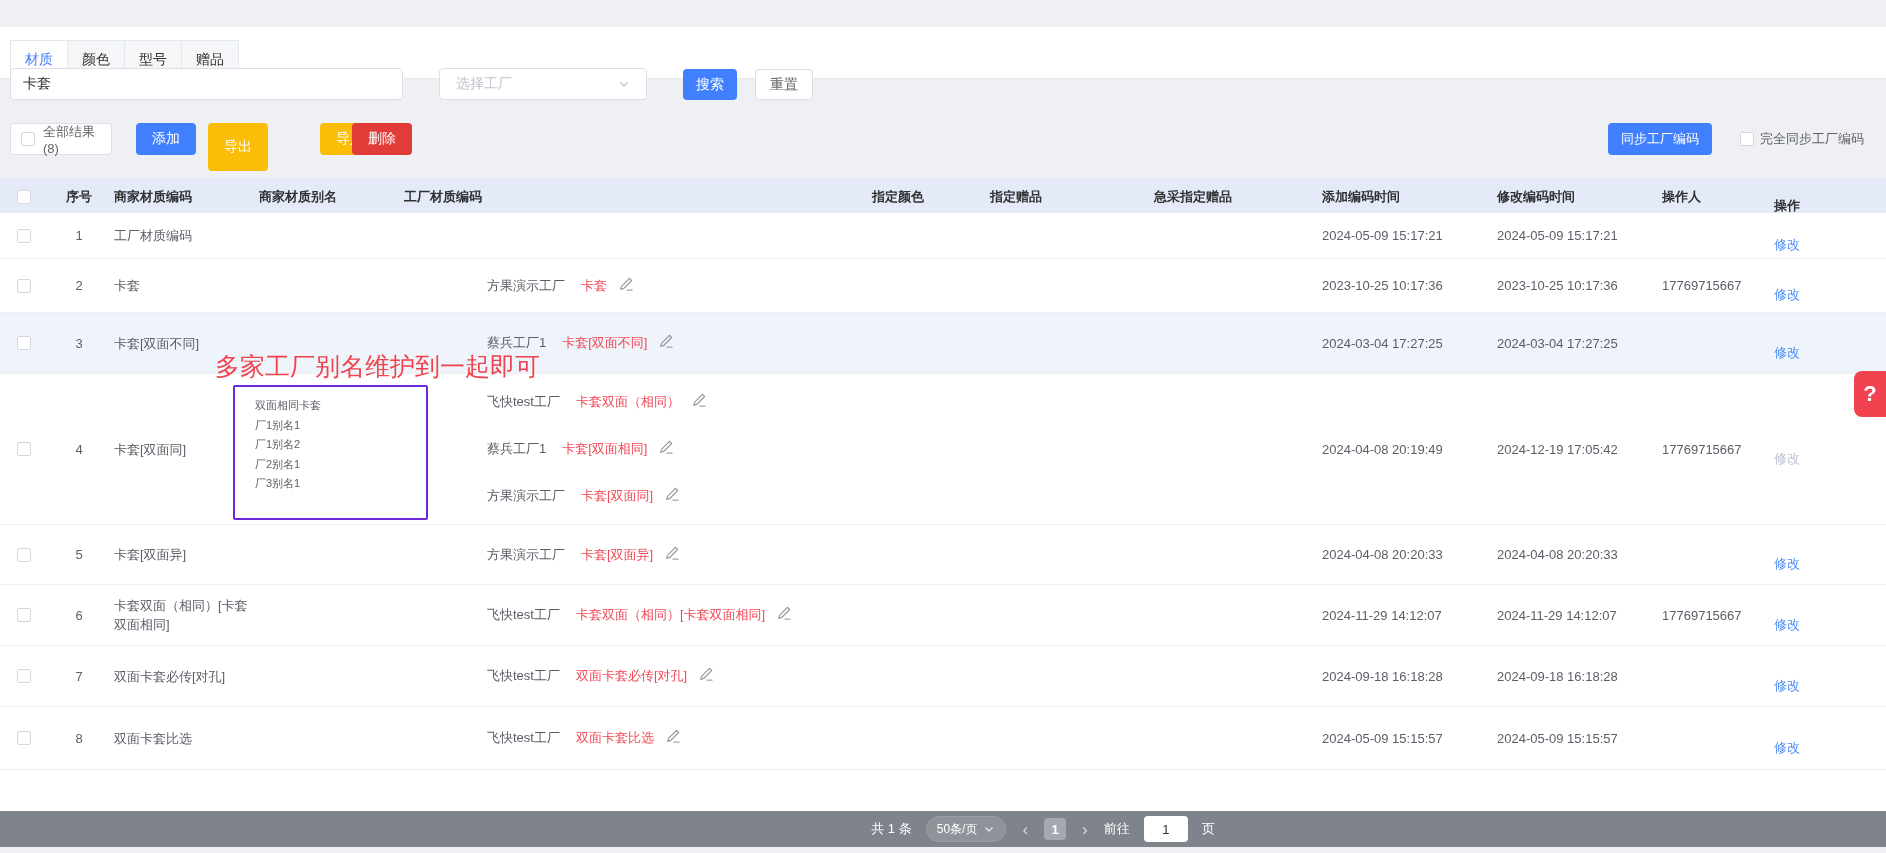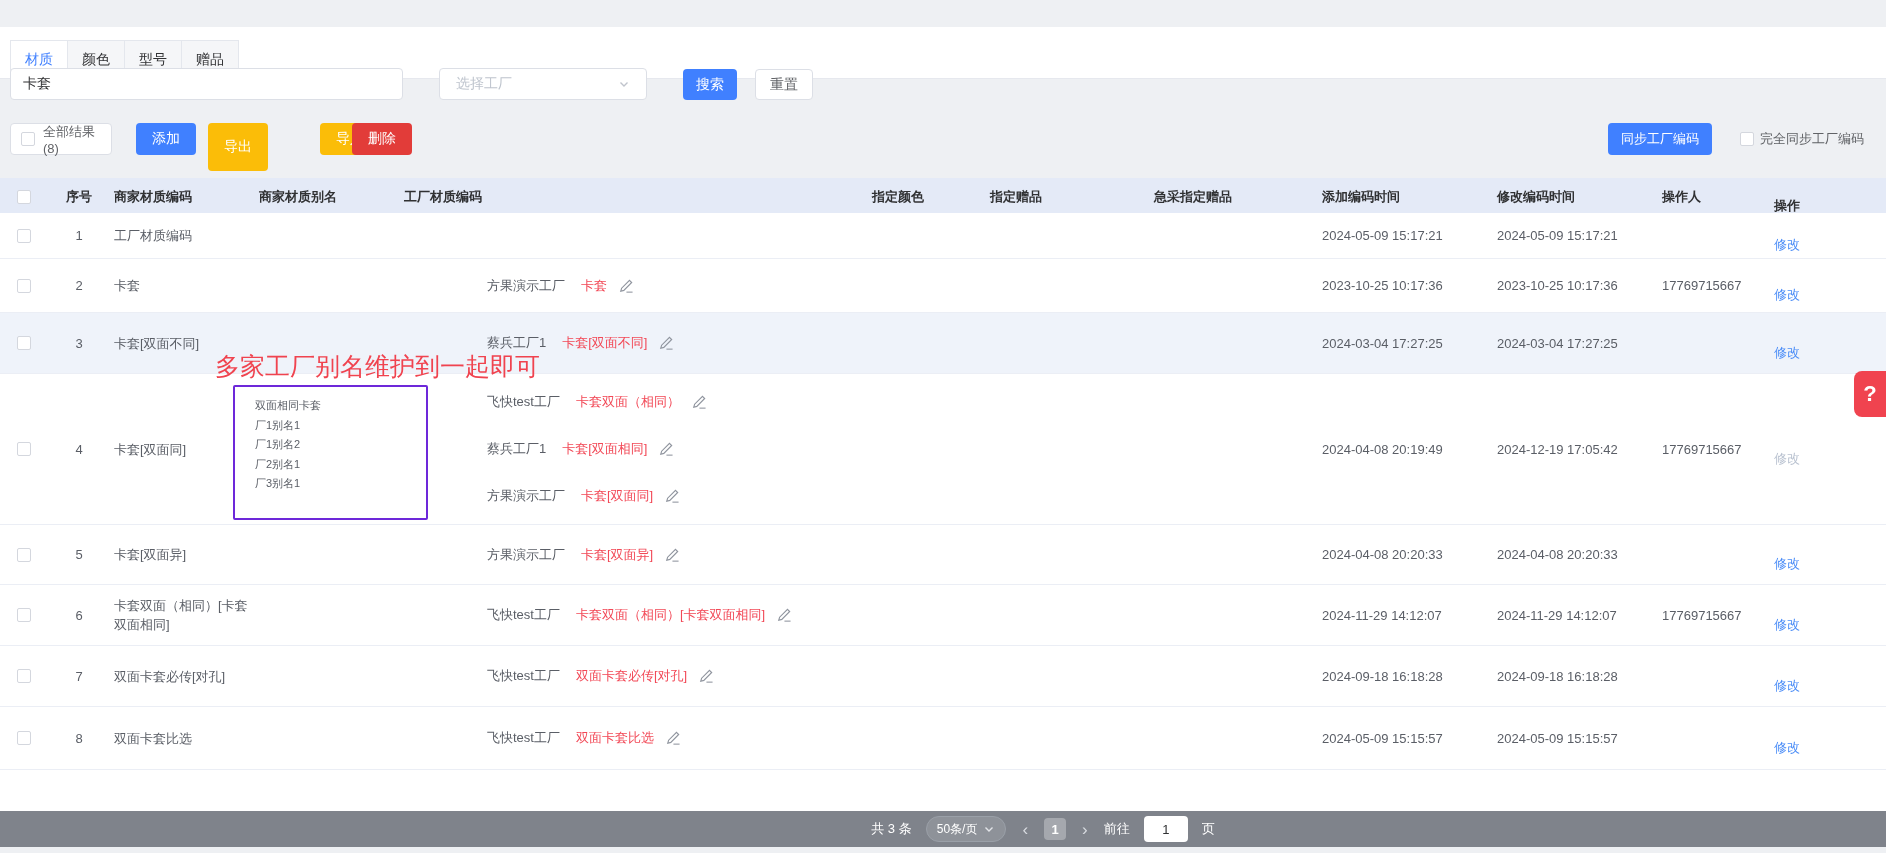--- a/index.html
+++ b/index.html
@@ -44,21 +44,21 @@
   .trow  { background:#fff; border-bottom:1px solid #ebeef5; font-size:13px; color:#5a5e66; }
   .trow.striped { background:#eff3fa; }
   .r1{height:46px}.r2{height:54px}.r3{height:61px}.r4{height:151px}.r5{height:60px}.r6{height:61px}.r7{height:61px}.r8{height:63px}
   .c { padding:0 4px; }
   .c-check { display:flex; justify-content:center; }
   .c-idx, .c-color, .c-gift, .c-urgent { text-align:center; }
   .c-mcode { line-height:19px; }
   .c-atime { padding-left:12px; } .c-mtime { padding-left:17px; } .c-op { padding-left:12px; } .c-act { padding-left:6px;margin-top:19px; }
   .c-fcode { padding-left:87px; }
   .fstack { display:flex; flex-direction:column; gap:29px; }
-  .fline { display:flex; align-items:center; gap:16px; white-space:nowrap; }
+  .fline { display:flex; gap:16px; white-space:nowrap; }
   .fname { color:#5a5e66; }
   .fcode { color:#f24957; }
   .edit-icon { width:14px; height:14px; color:#8f949e; margin-left:-4px; cursor:pointer; flex:none; }
   .action-link { color:#4a8cf7; cursor:pointer; }
   .action-link.disabled { color:#b9c2d0; }
 
   
   .annotation-note { position:absolute; left:215px; top:350px; font-size:25px; color:#f0434f; white-space:nowrap; }
   .alias-annotation-box { position:absolute; left:233px; top:385px; width:195px; height:135px; border:2px solid #6d28d9;
                           border-radius:2px; padding:9px 0 0 20px; font-size:11px; color:#5a5e66; line-height:19.5px; }
@@ -358,21 +358,21 @@
   <div>厂1别名1</div>
   <div>厂1别名2</div>
   <div>厂2别名1</div>
   <div>厂3别名1</div>
 </div>
 
 <div class="help-tab">?</div>
 
 <div class="pagination-bar">
   <div class="pag-inner">
-    <span>共 3 条</span>
+    <span>共 1 条</span>
     <div class="psize">
       <span>50条/页</span>
       <svg class="chevron-svg" viewBox="0 0 12 12">
         <path d="M2.5 4.5L6 8l3.5-3.5" stroke="#e2e4e8" fill="none" stroke-width="1.4"></path>
       </svg>
     </div>
     <span class="parrow">‹</span>
     <span class="pcur">1</span>
     <span class="parrow">›</span>
     <span>前往</span>

